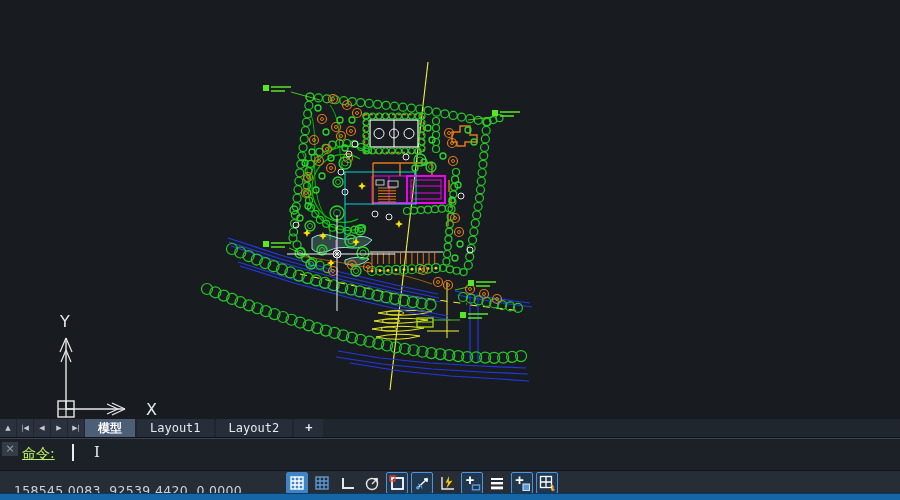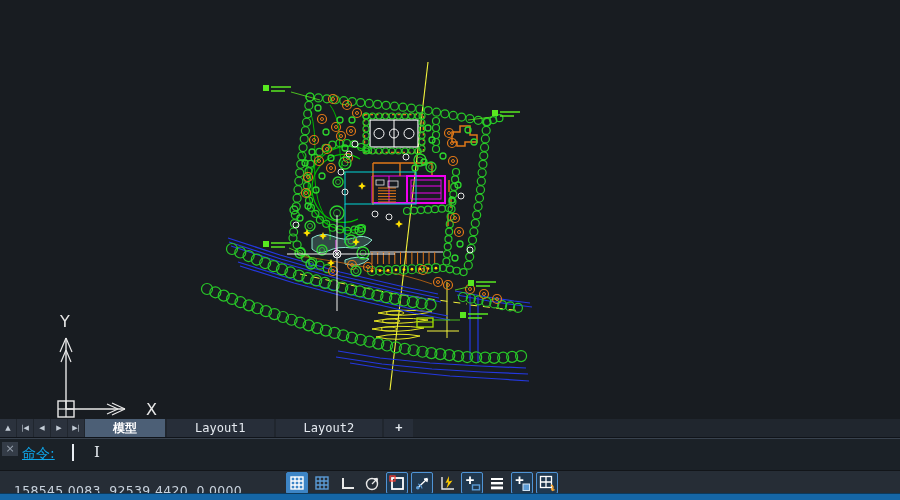--- a/index.html
+++ b/index.html
@@ -4,27 +4,27 @@
 <style>
   html,body{margin:0;padding:0;background:#0d1014;}
   body{width:900px;height:500px;overflow:hidden;font-family:"DejaVu Sans",sans-serif;}
   #app{position:relative;width:900px;height:500px;background:#15191e;}
   
   #canvas-wrap{position:absolute;top:0;left:0;width:900px;height:419px;background:#181c21;cursor:crosshair;}
   #canvas-wrap svg{display:block;}
   
   #tabbar{position:absolute;top:419px;left:0;right:0;height:19px;background:#20262e;display:flex;align-items:stretch;border-bottom:1px solid #10141a;box-sizing:border-box;}
   .navbtn{width:16px;display:flex;align-items:center;justify-content:center;background:#2b323d;color:#c3ccd6;font-size:7px;margin-right:1px;cursor:pointer;user-select:none;}
-  .tab{padding:0 28px;display:flex;align-items:center;font-family:"DejaVu Sans Mono",monospace;font-size:12px;color:#e6ebf1;background:#272e39;margin-right:2px;cursor:pointer;white-space:nowrap;}
+  .tab{padding:0 13px;display:flex;align-items:center;font-family:"DejaVu Sans Mono",monospace;font-size:12px;color:#e6ebf1;background:#272e39;margin-right:2px;cursor:pointer;white-space:nowrap;}
   .tab.active{background:#4c5f76;color:#ffffff;font-weight:bold;}
   .tab.add{font-weight:bold;padding:0 11px;}
   
   #cmdline{position:absolute;top:438px;left:0;right:0;height:32px;background:#1b2127;border-top:1px solid #39424e;box-sizing:border-box;}
   #cmd-close{position:absolute;left:2px;top:3px;width:16px;height:14px;background:#343c47;color:#97a1ad;font-size:11px;line-height:14px;text-align:center;cursor:pointer;}
-  #cmd-prompt{position:absolute;left:22px;top:6px;font-size:14px;color:#0ea5e9;text-decoration:underline;}
+  #cmd-prompt{position:absolute;left:22px;top:6px;font-size:14px;color:#bef264;text-decoration:underline;}
   #cmd-caret{position:absolute;left:72px;top:5px;width:2px;height:17px;background:#e8edf2;}
   #cmd-ibeam{position:absolute;left:94px;top:4px;color:#e8edf2;font-family:"DejaVu Serif",serif;font-size:15px;}
   
   #statusbar{position:absolute;top:470px;left:0;right:0;height:23px;background:#262d36;border-top:1px solid #121519;box-sizing:border-box;}
   #coords{position:absolute;left:14px;top:12px;font-size:12.5px;color:#c9d3de;letter-spacing:.3px;}
   #toggles{position:absolute;left:286px;top:0;height:23px;display:flex;align-items:center;gap:3px;}
   .tg{width:22px;height:22px;display:flex;align-items:center;justify-content:center;border:1px solid transparent;border-radius:2px;box-sizing:border-box;cursor:pointer;}
   .tg.active{border-color:#4f94d6;background:#20384f;}
   .tg.filled{background:#3d85c6;border-color:#3d85c6;}
   #bottomstrip{position:absolute;top:493px;left:0;right:0;height:7px;background:#1566a6;border-top:1px solid #0d3a5c;box-sizing:border-box;}

